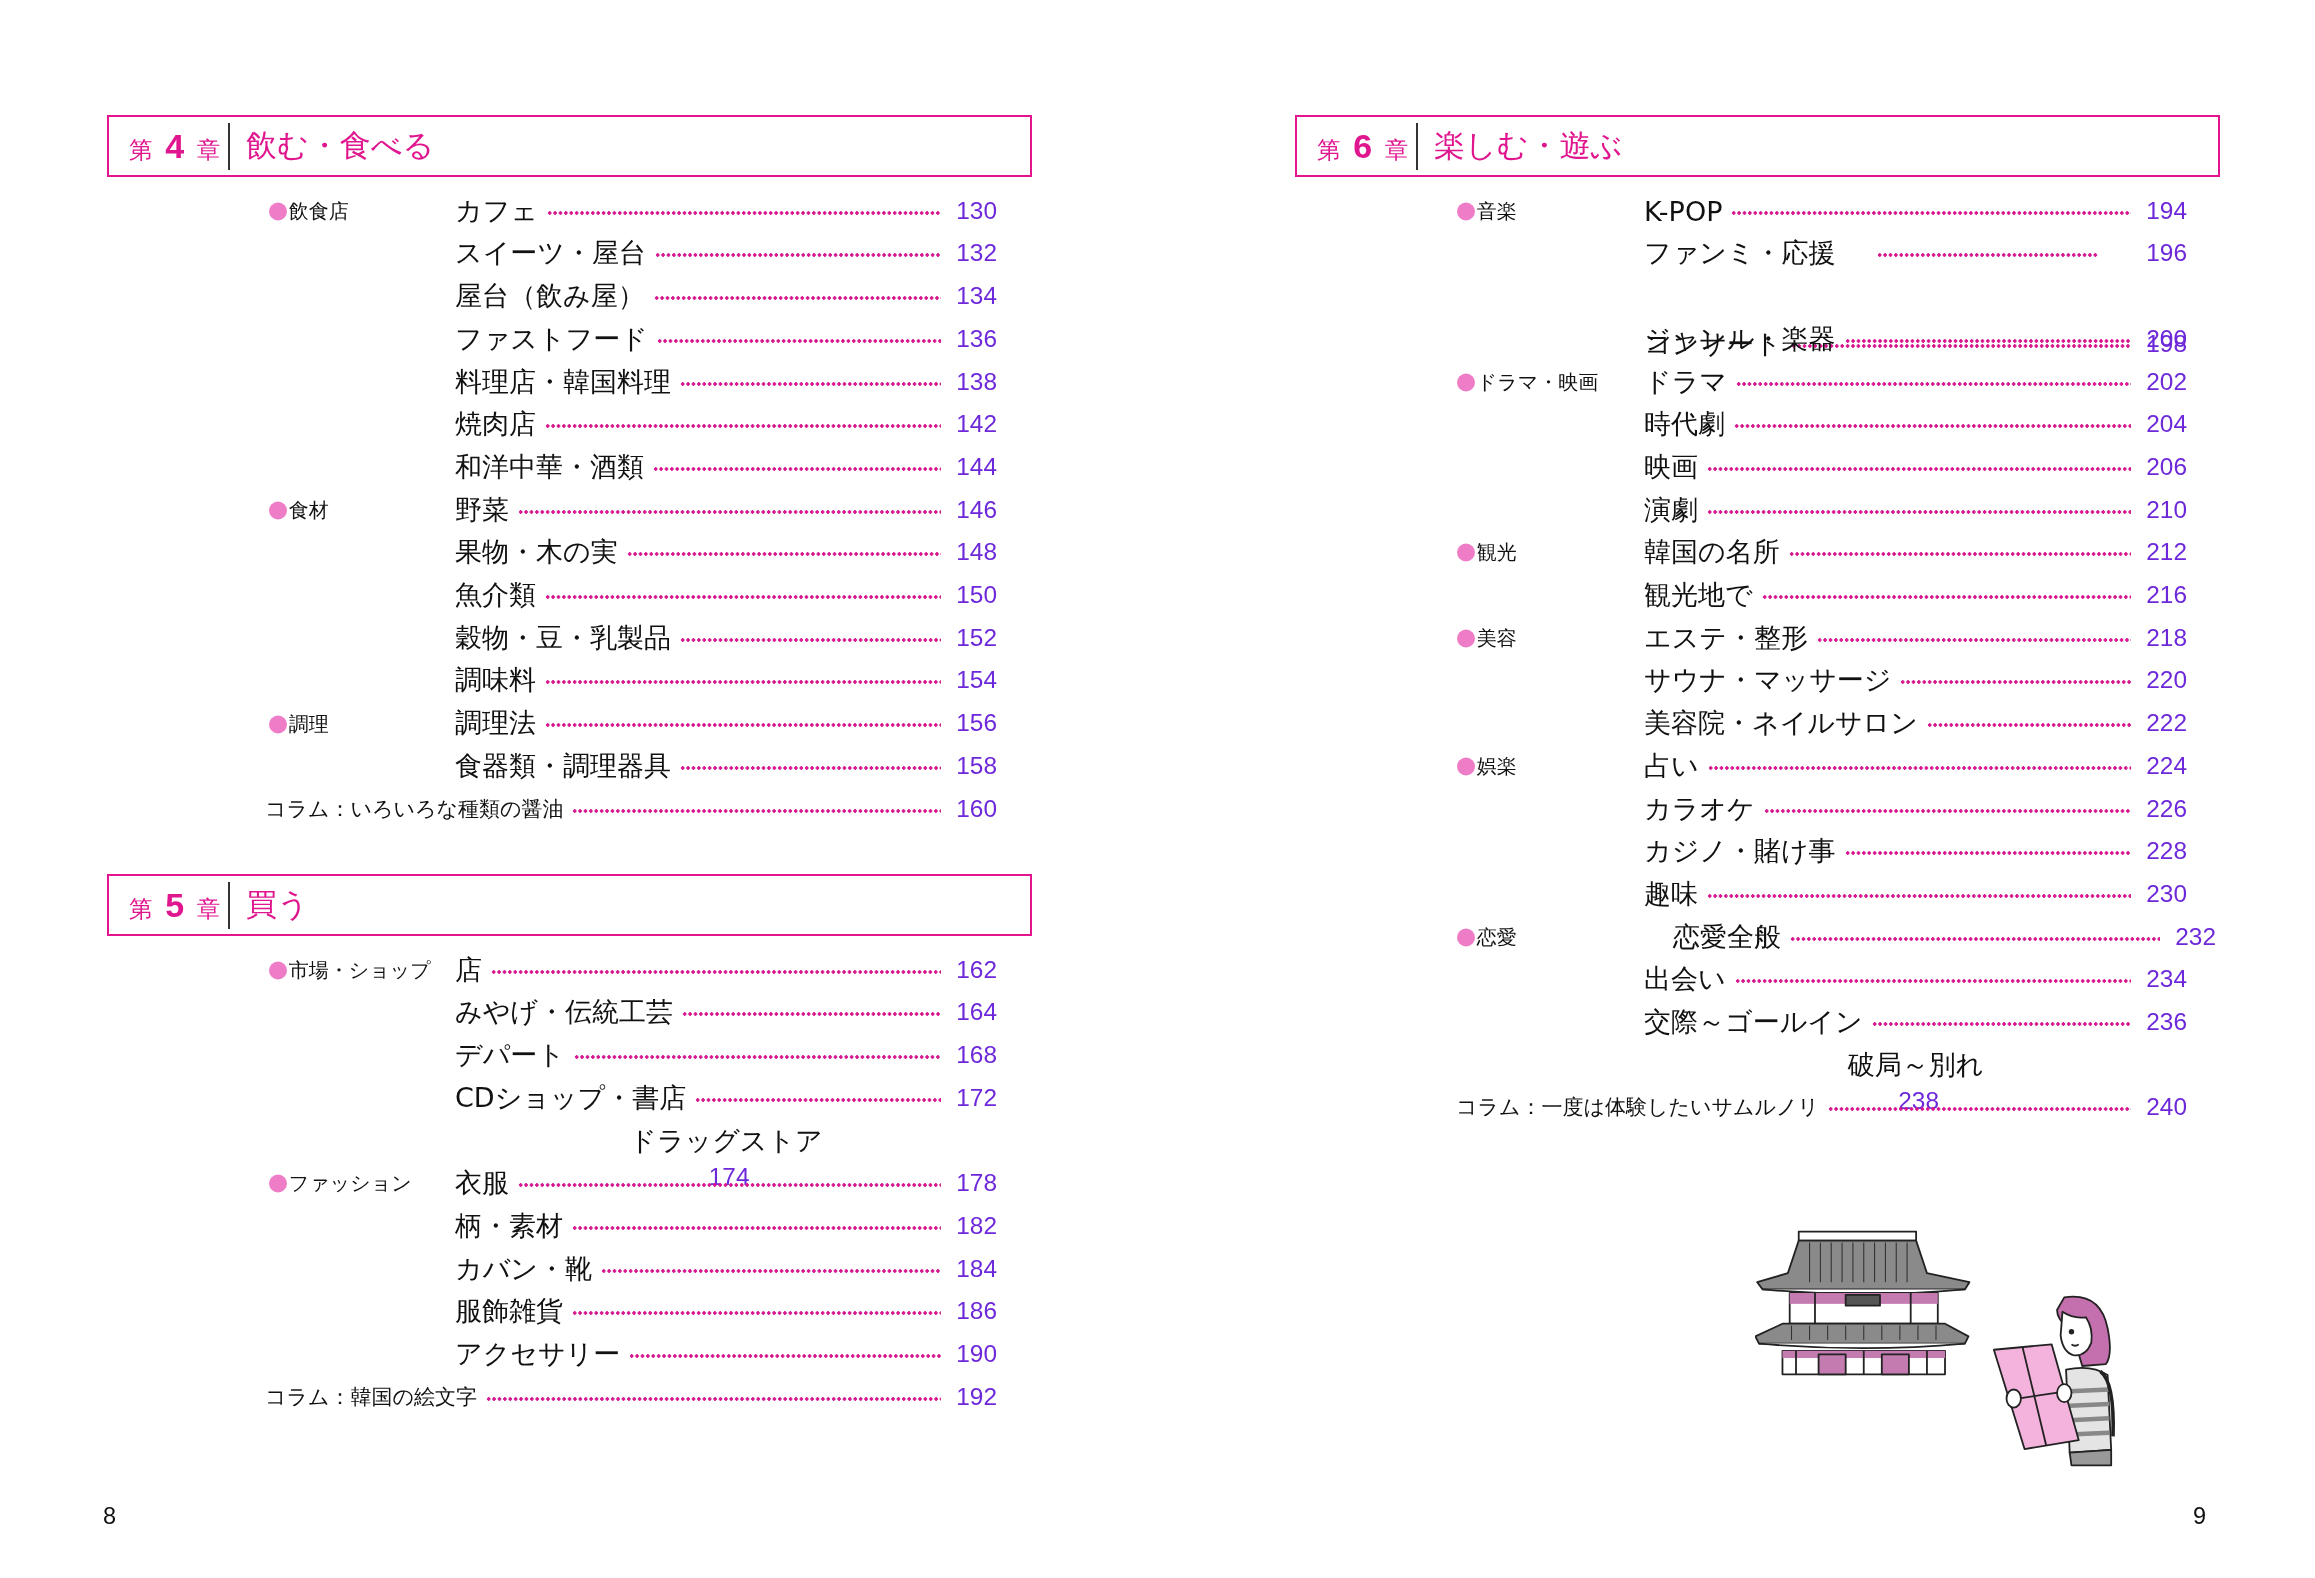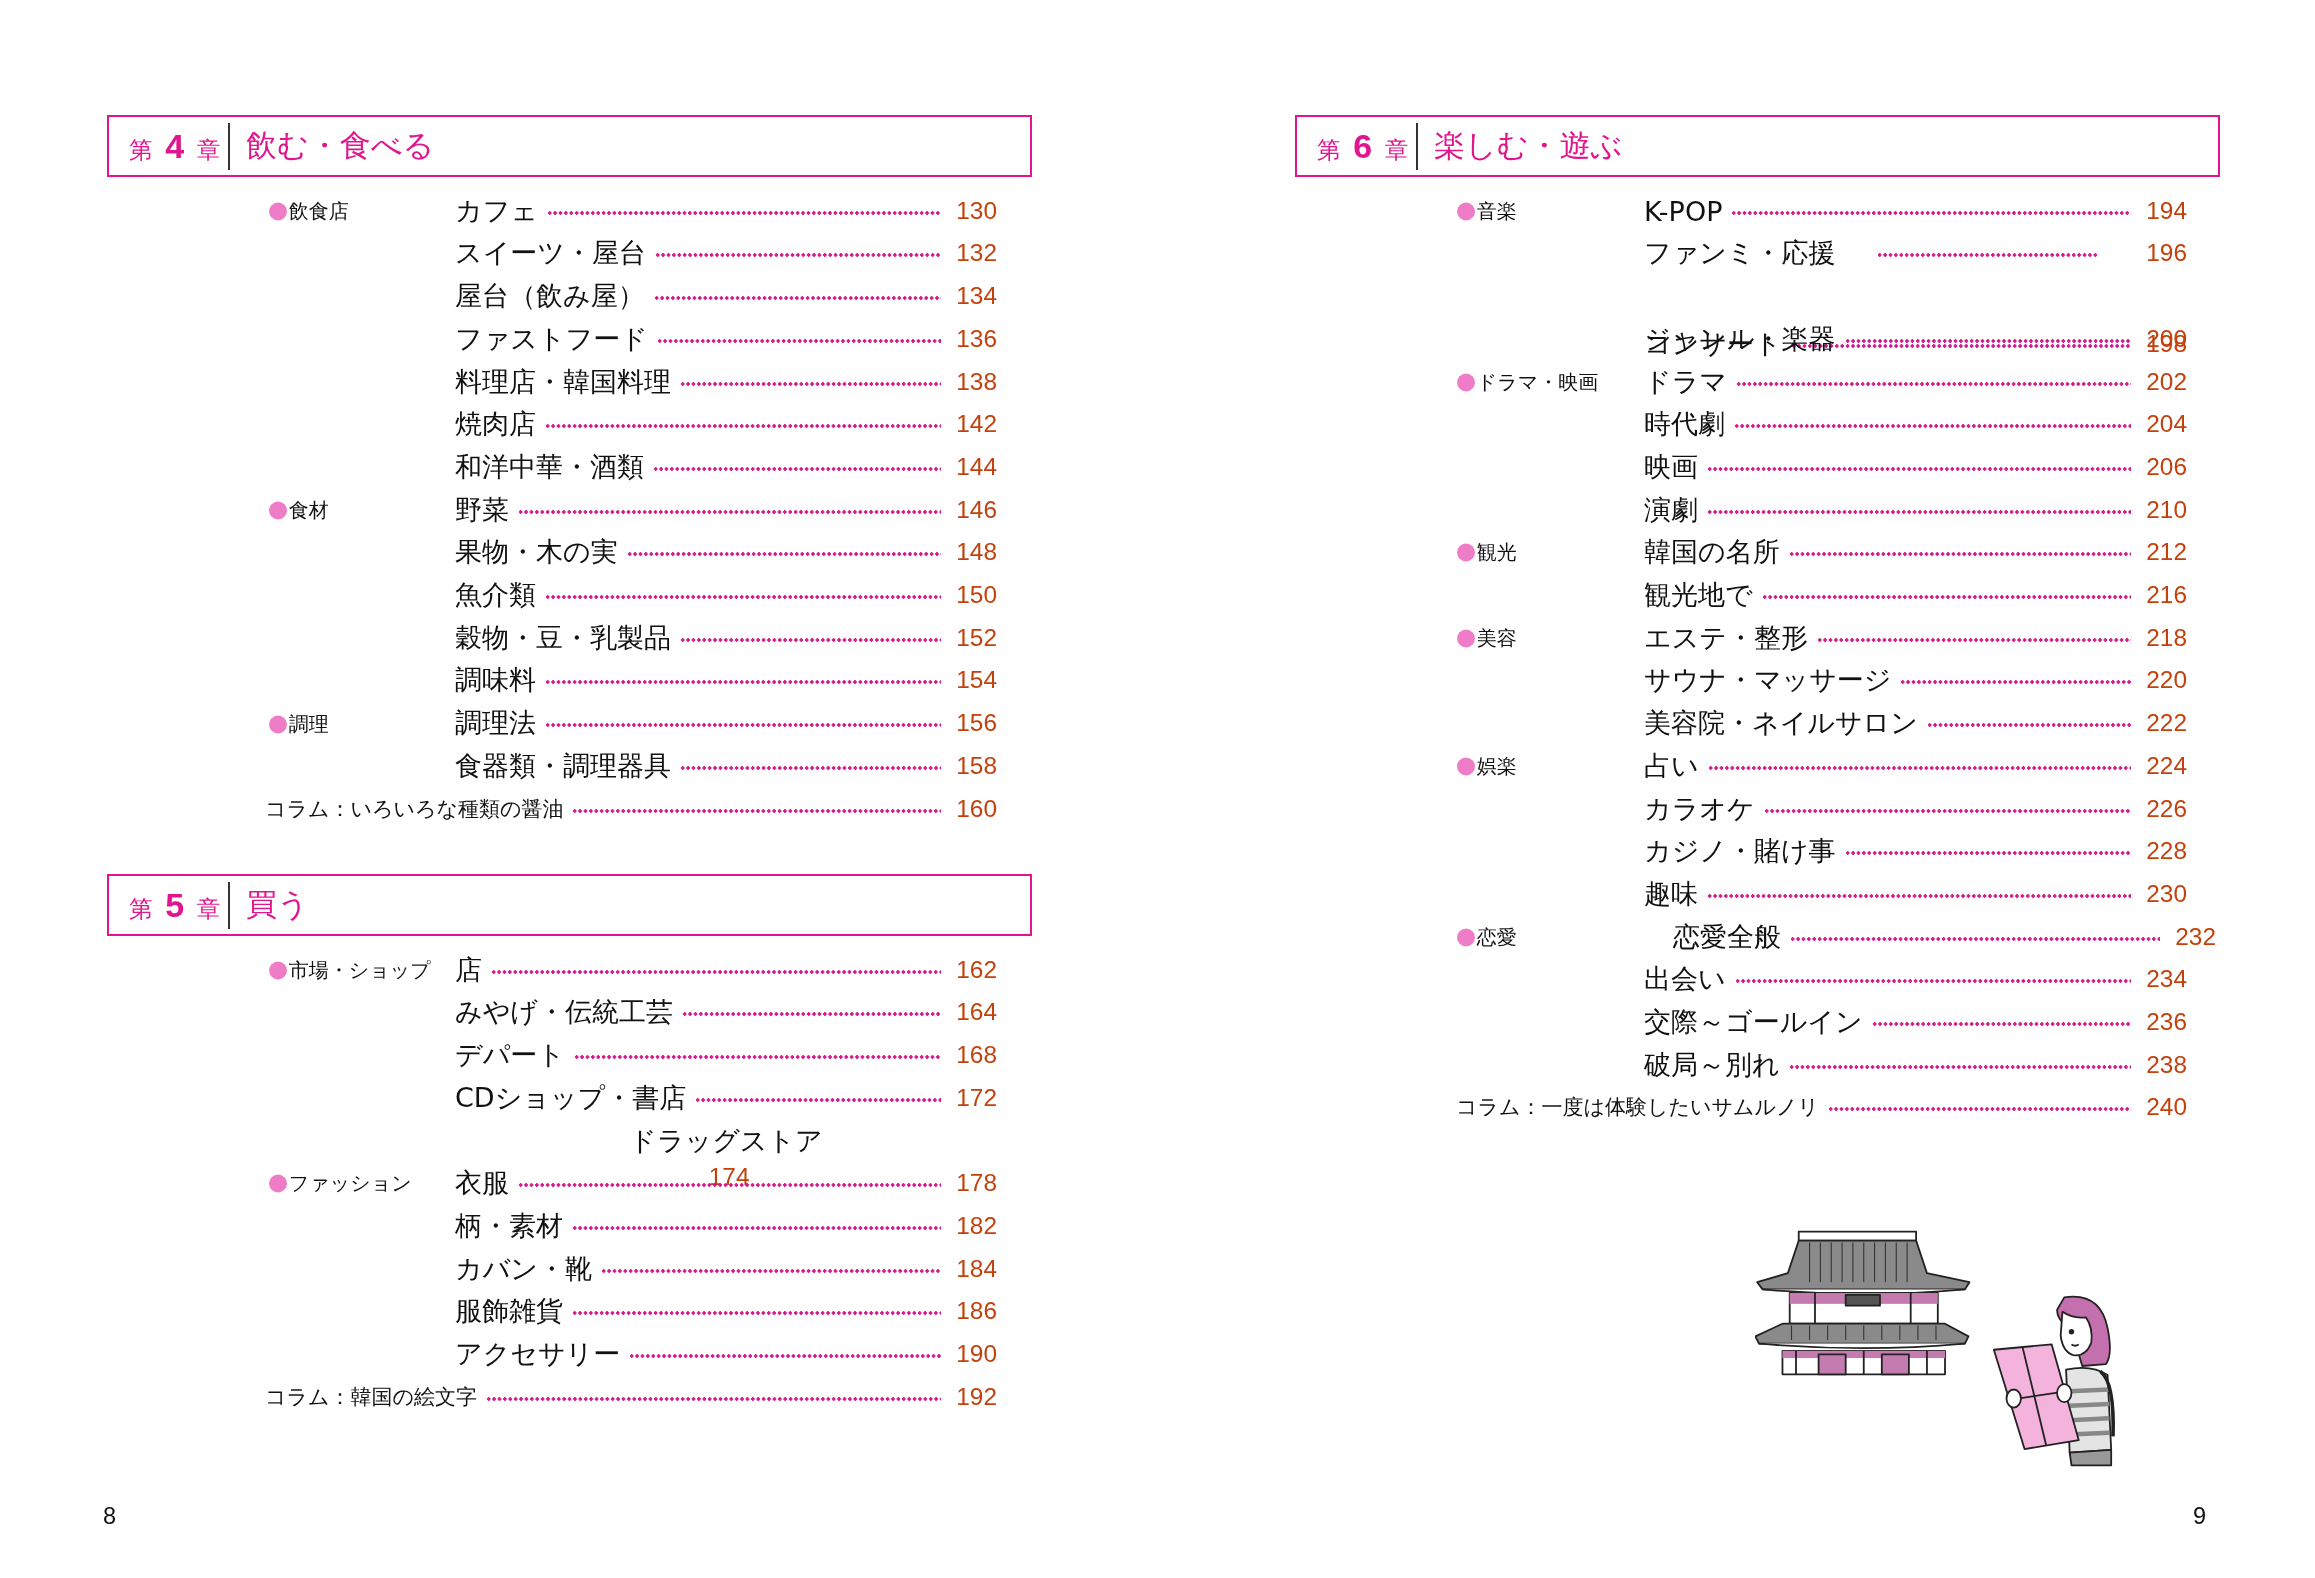--- a/index.html
+++ b/index.html
@@ -47,21 +47,21 @@
   .item-label { font-size: 27px; white-space: nowrap; flex: none; }
   .column-label { font-size: 21px; white-space: nowrap; flex: none; }
   .leader {
     flex: 1; height: 3.6px; margin: 3.6px 9px 0 9px;
     background-image: radial-gradient(circle, #d6158e 1.4px, transparent 1.6px);
     background-size: 5.4px 3.6px; background-repeat: repeat-x;
     background-position: left center;
   }
   .page-num {
     font-family: "Liberation Sans", sans-serif; font-size: 24.4px;
-    width: 47px; text-align: right; flex: none; color: #c2410c;
+    width: 47px; text-align: right; flex: none; color: #6d28d9;
   }
   .folio {
     position: absolute; font-family: "Liberation Sans", sans-serif;
     font-size: 23.5px; color: #111;
   }
 
   .illustration { position: absolute; }
 </style>
 </head>
 <body>
@@ -377,21 +377,21 @@
       <div class="row" style="left: 486px; width: 543px; top: 979px;">
         <span class="item-label">出会い</span>
         <span class="leader"></span>
         <span class="page-num">234</span>
       </div>
       <div class="row" style="left: 486px; width: 543px; top: 1022px;">
         <span class="item-label">交際～ゴールイン</span>
         <span class="leader"></span>
         <span class="page-num">236</span>
       </div>
-      <div class="row" style="left: 486px; width: 543px; top: 1065px;">
+      <div class="row" style="left: 486px; width: 543px; top: 1065px; flex-direction: column;">
         <span class="item-label">破局～別れ</span>
         <span class="leader"></span>
         <span class="page-num">238</span>
       </div>
       <div class="row" style="left: 298px; width: 731px; top: 1107px;">
         <span class="column-label">コラム：一度は体験したいサムルノリ</span>
         <span class="leader"></span>
         <span class="page-num">240</span>
       </div>
     </div>

